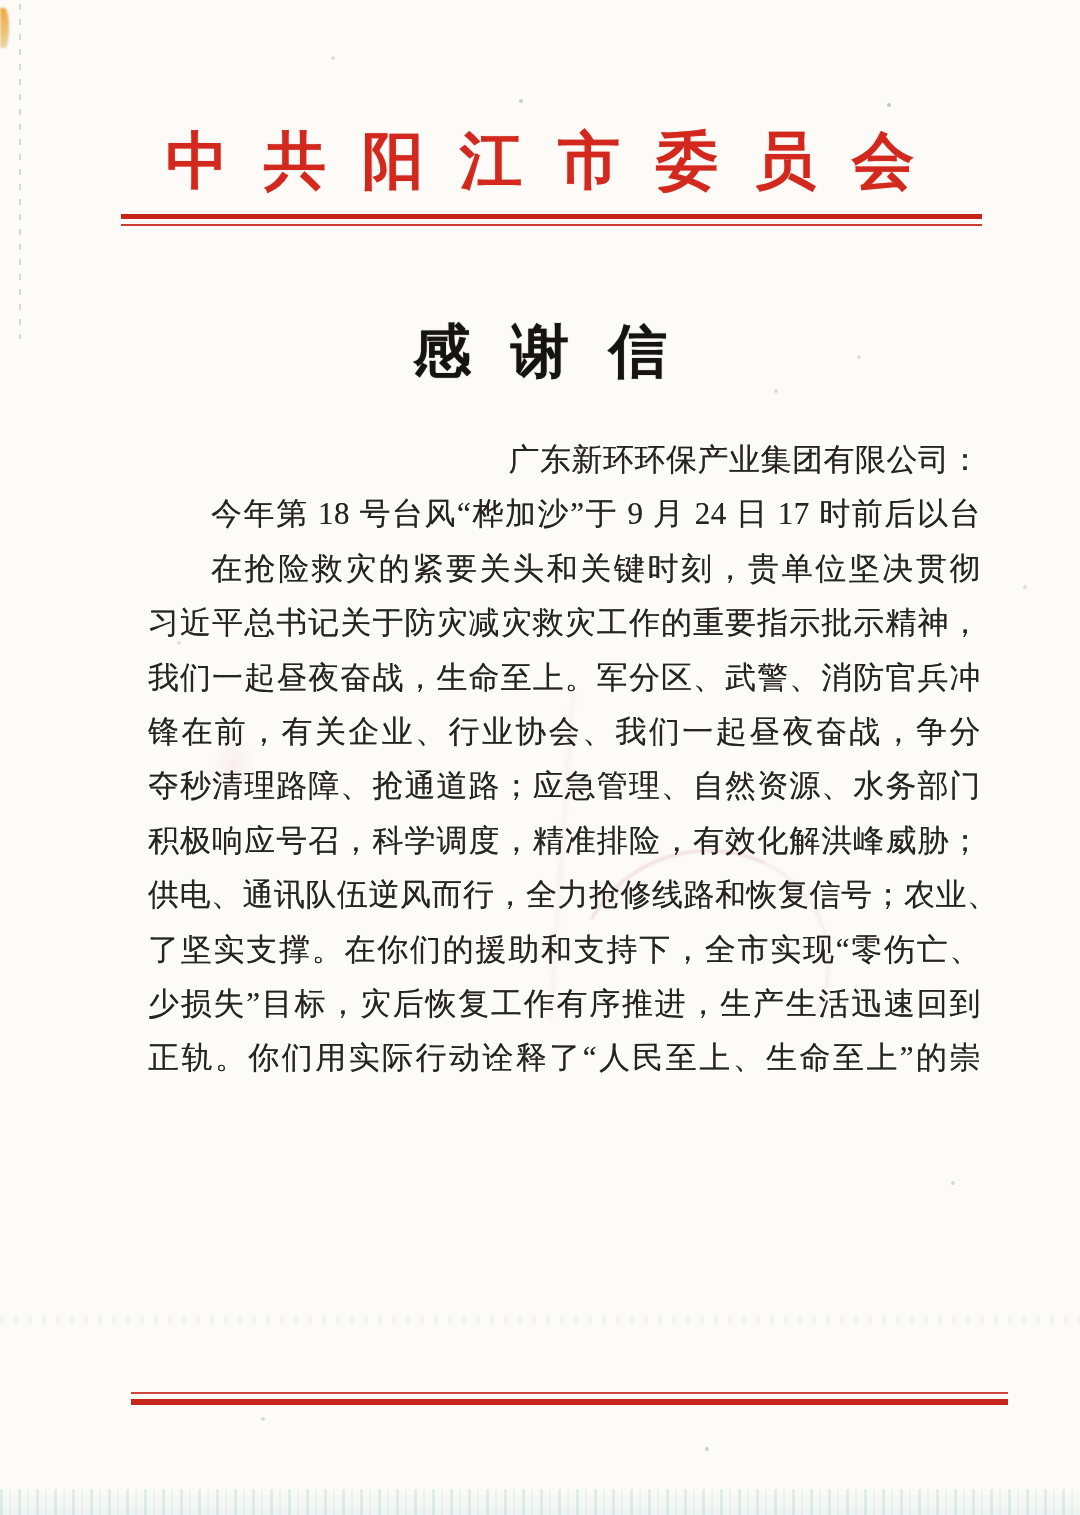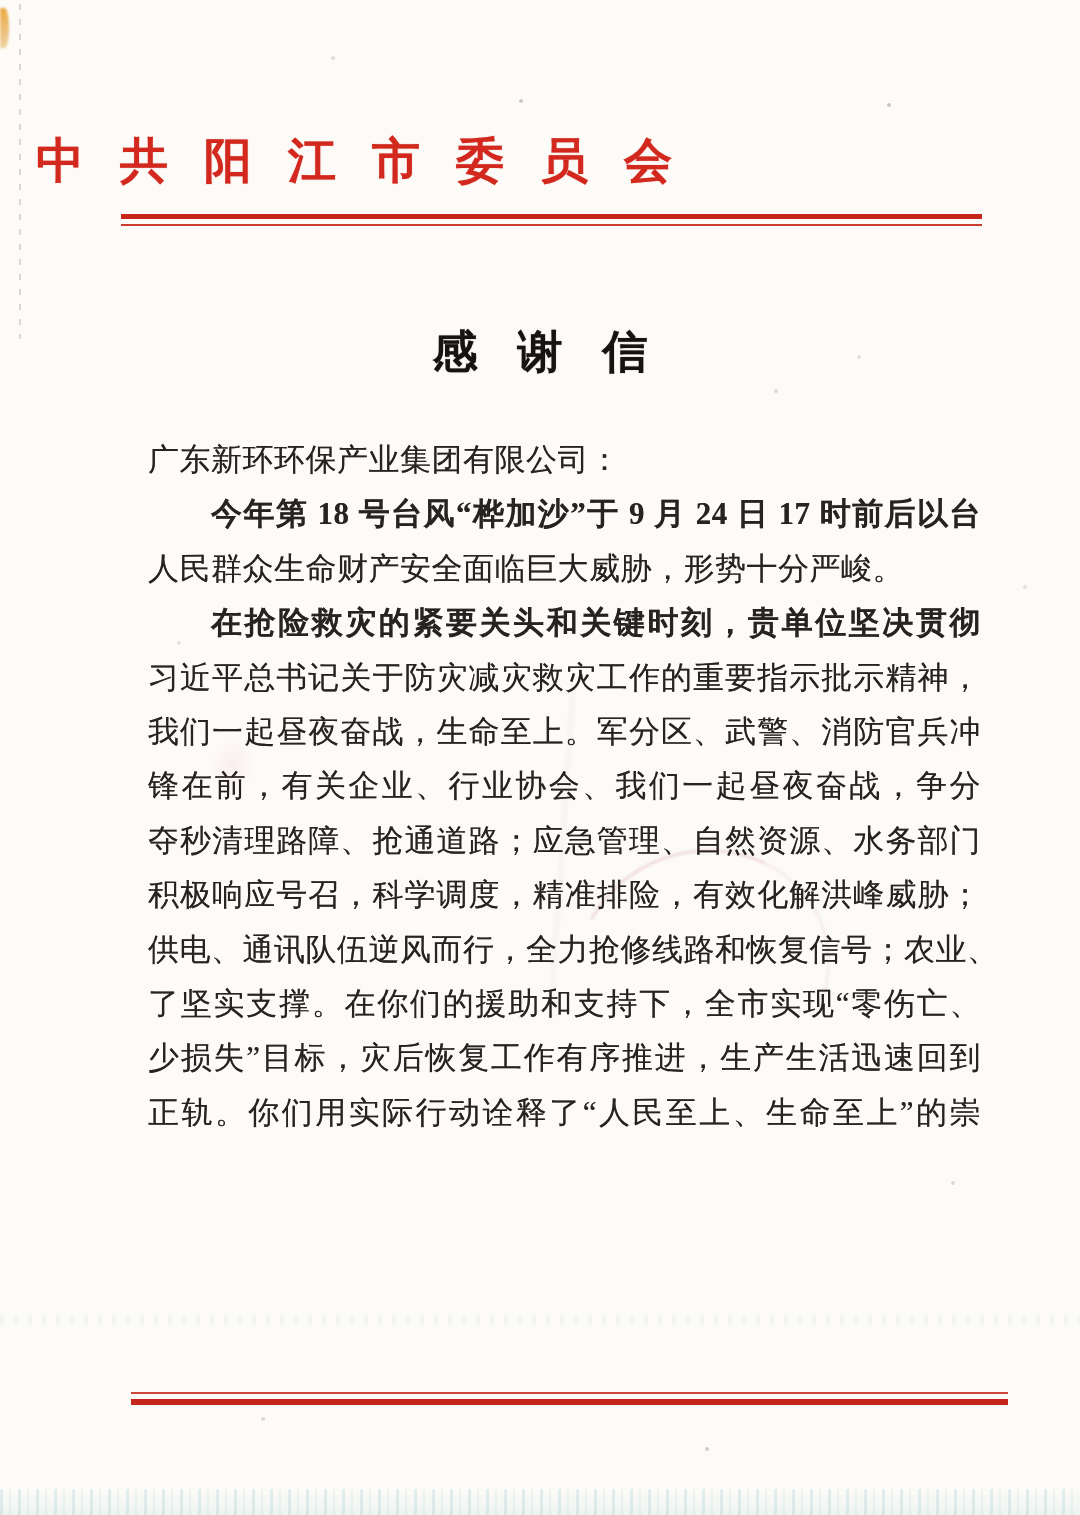--- a/index.html
+++ b/index.html
@@ -12,42 +12,43 @@
     overflow: hidden;
     font-family: "Liberation Serif", "DejaVu Serif", serif;
   }
 
   
   .org-name {
     position: absolute;
     top: 124px;
     left: 0;
     width: 100%;
-    font-size: 48px;
+    text-align: center;
+    font-size: 62px;
     font-weight: 700;
     color: #d2281e;
     letter-spacing: 36px;
     text-indent: 36px;
     line-height: 74px;
     text-shadow: 0 0 1px rgba(210, 40, 30, 0.55);
     white-space: nowrap;
   }
   .rule { position: absolute; background: #c6251a; }
   .hr-thick { top: 214px; left: 121px; width: 861px; height: 5px; }
   .hr-thin  { top: 224px; left: 121px; width: 861px; height: 2px; opacity: .9; }
 
   
   .doc-title {
     position: absolute;
     top: 323px;
     left: 0;
     width: 100%;
     margin: 0;
     text-align: center;
-    font-size: 45px;
+    font-size: 58px;
     font-weight: 700;
     color: #161412;
     letter-spacing: 40px;
     text-indent: 40px;
     line-height: 58px;
     text-shadow: 0 0 1px rgba(20, 20, 20, 0.6);
     white-space: nowrap;
   }
 
   
@@ -58,23 +59,24 @@
     width: 833px;
     font-size: 31px;
     color: #272320;
     text-shadow: 0 0 0.6px rgba(40, 35, 30, 0.55);
   }
   .line {
     height: 54.4px;
     line-height: 54.4px;
     white-space: nowrap;
     letter-spacing: 0.5px;
+    text-align: right;
   }
   .just { text-align: justify; text-align-last: justify; }
-  .indent { text-indent: 63px; font-weight: bold; }
+  .indent { text-indent: 63px; }
 
   
   .fr-thin  { top: 1392px; left: 131px; width: 877px; height: 2px; opacity: .85; }
   .fr-thick { top: 1399px; left: 131px; width: 877px; height: 6px; }
 
   
   .artifact { position: absolute; pointer-events: none; }
   .corner-smudge {
     top: 8px; left: 0; width: 9px; height: 40px;
     background: linear-gradient(180deg, #eda945, #ecd3a2);
@@ -153,21 +155,20 @@
     <div class="org-name">中共阳江市委员会</div>
     <div class="rule hr-thick"></div>
     <div class="rule hr-thin"></div>
   </header>
 
   <h1 class="doc-title">感谢信</h1>
 
   <main class="letter-body">
     <div class="line">广东新环环保产业集团有限公司：</div>
     <div class="line indent just">今年第 18 号台风“桦加沙”于 9 月 24 日 17 时前后以台</div>
-    <div class="line">人民群众生命财产安全面临巨大威胁，形势十分严峻。</div>
     <div class="line indent just">在抢险救灾的紧要关头和关键时刻，贵单位坚决贯彻</div>
     <div class="line just">习近平总书记关于防灾减灾救灾工作的重要指示批示精神，</div>
     <div class="line just">我们一起昼夜奋战，生命至上。军分区、武警、消防官兵冲</div>
     <div class="line just">锋在前，有关企业、行业协会、我们一起昼夜奋战，争分</div>
     <div class="line just">夺秒清理路障、抢通道路；应急管理、自然资源、水务部门</div>
     <div class="line just">积极响应号召，科学调度，精准排险，有效化解洪峰威胁；</div>
     <div class="line just">供电、通讯队伍逆风而行，全力抢修线路和恢复信号；农业、</div>
     <div class="line just">了坚实支撑。在你们的援助和支持下，全市实现“零伤亡、</div>
     <div class="line just">少损失”目标，灾后恢复工作有序推进，生产生活迅速回到</div>
     <div class="line just">正轨。你们用实际行动诠释了“人民至上、生命至上”的崇</div>

